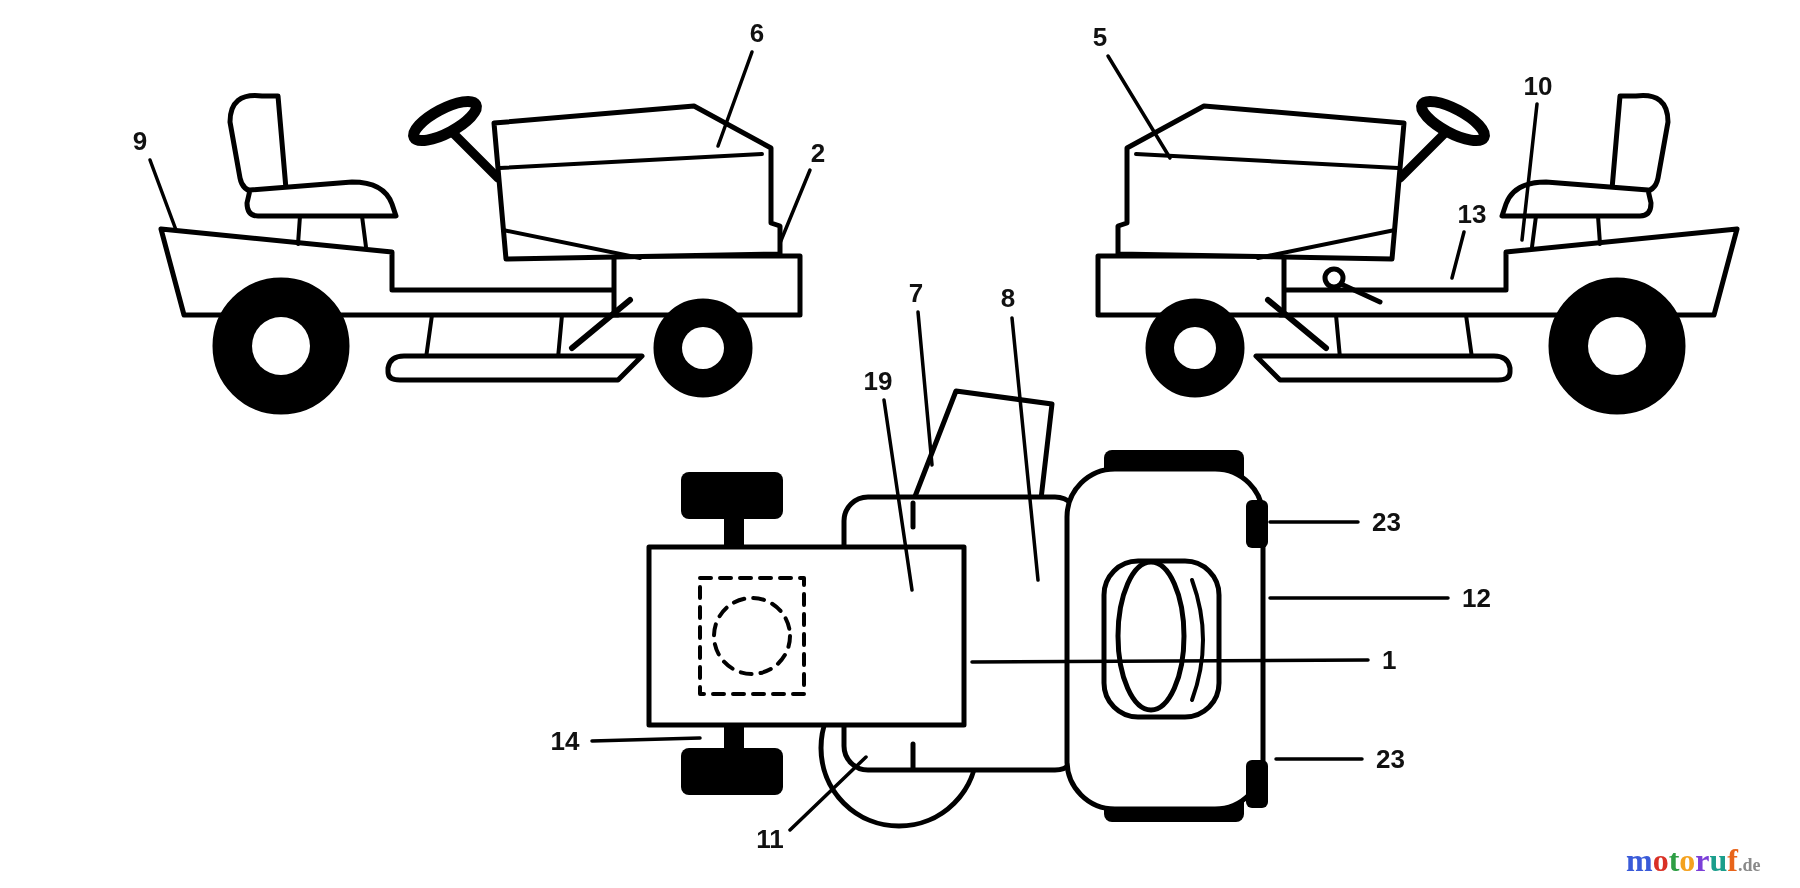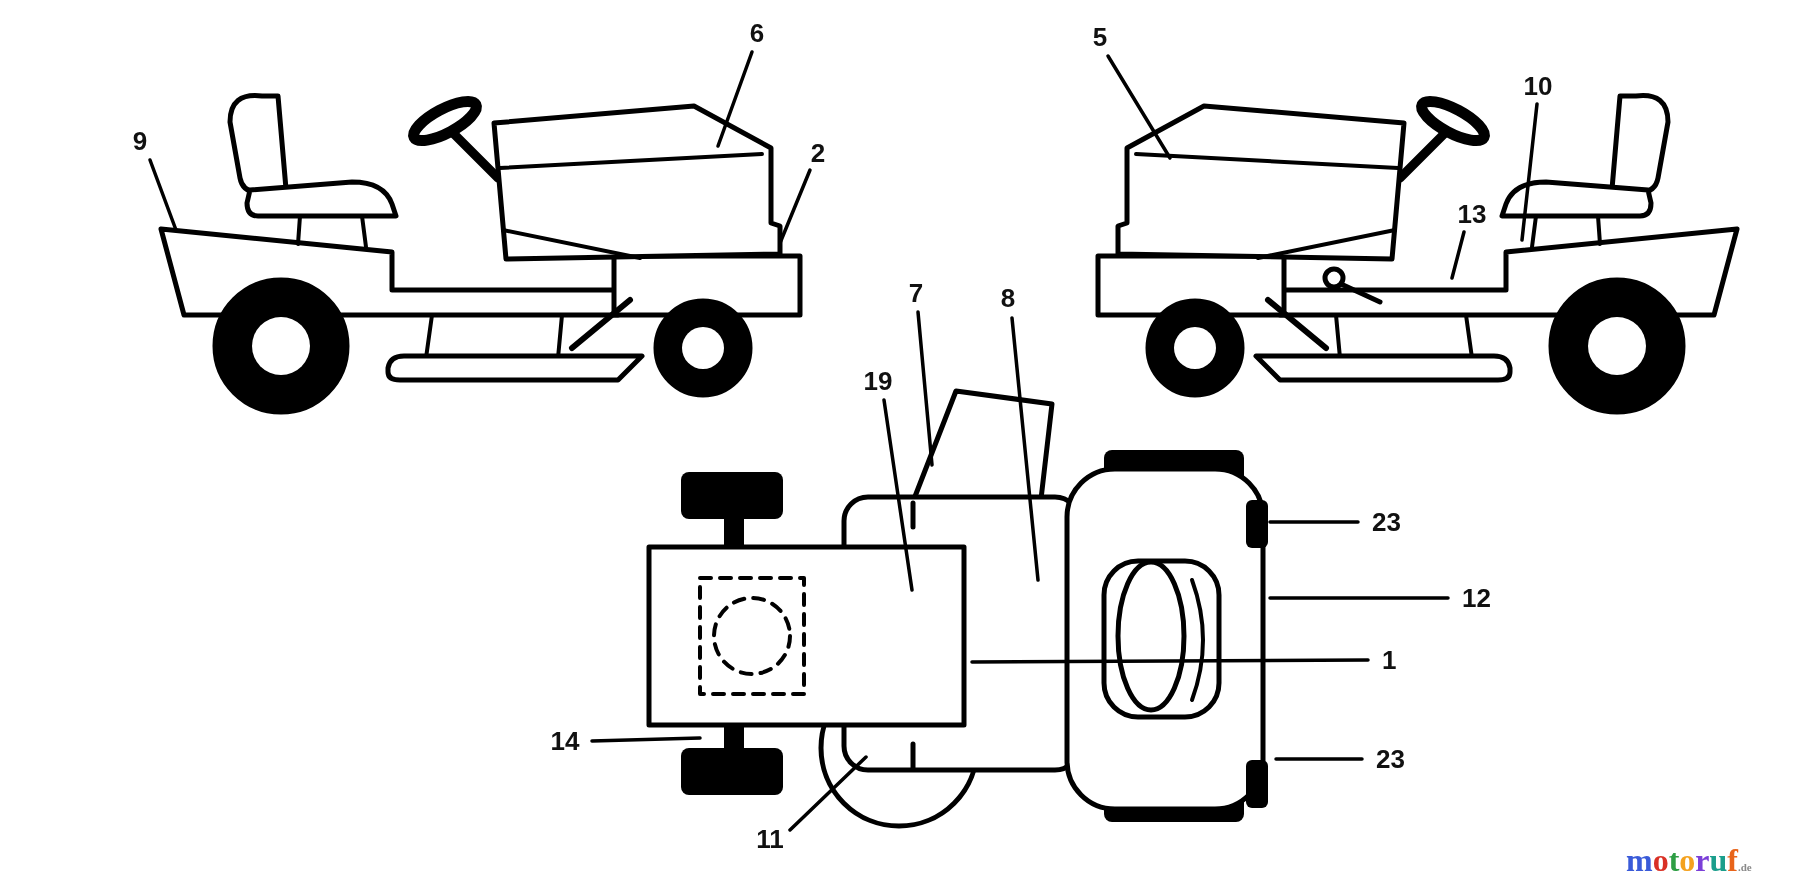--- a/index.html
+++ b/index.html
@@ -2,21 +2,21 @@
 <html><head>
 <meta charset="utf-8">
 <style>
   html,body{margin:0;padding:0;background:#fff;}
   .stage{position:relative;width:1800px;height:888px;background:#ffffff;overflow:hidden;
          font-family:"Liberation Sans",sans-serif;}
   svg{position:absolute;left:0;top:0;}
   svg text.callout{font-family:"Liberation Sans",sans-serif;font-weight:bold;font-size:26px;fill:#111;}
   .logo{position:absolute;left:1626px;top:842px;white-space:nowrap;
         font-family:"Liberation Serif",serif;font-weight:bold;font-size:32px;line-height:36px;}
-  .logo .suffix{font-size:11px;font-weight:bold;}
+  .logo .suffix{font-size:18px;font-weight:bold;}
 </style>
 </head>
 <body>
 
 <div class="stage">
 
 <svg width="1800" height="888" viewBox="0 0 1800 888">
 
   <g id="tractor-side" fill="#ffffff" stroke="#000000" stroke-width="5" stroke-linejoin="round" stroke-linecap="round">
 

